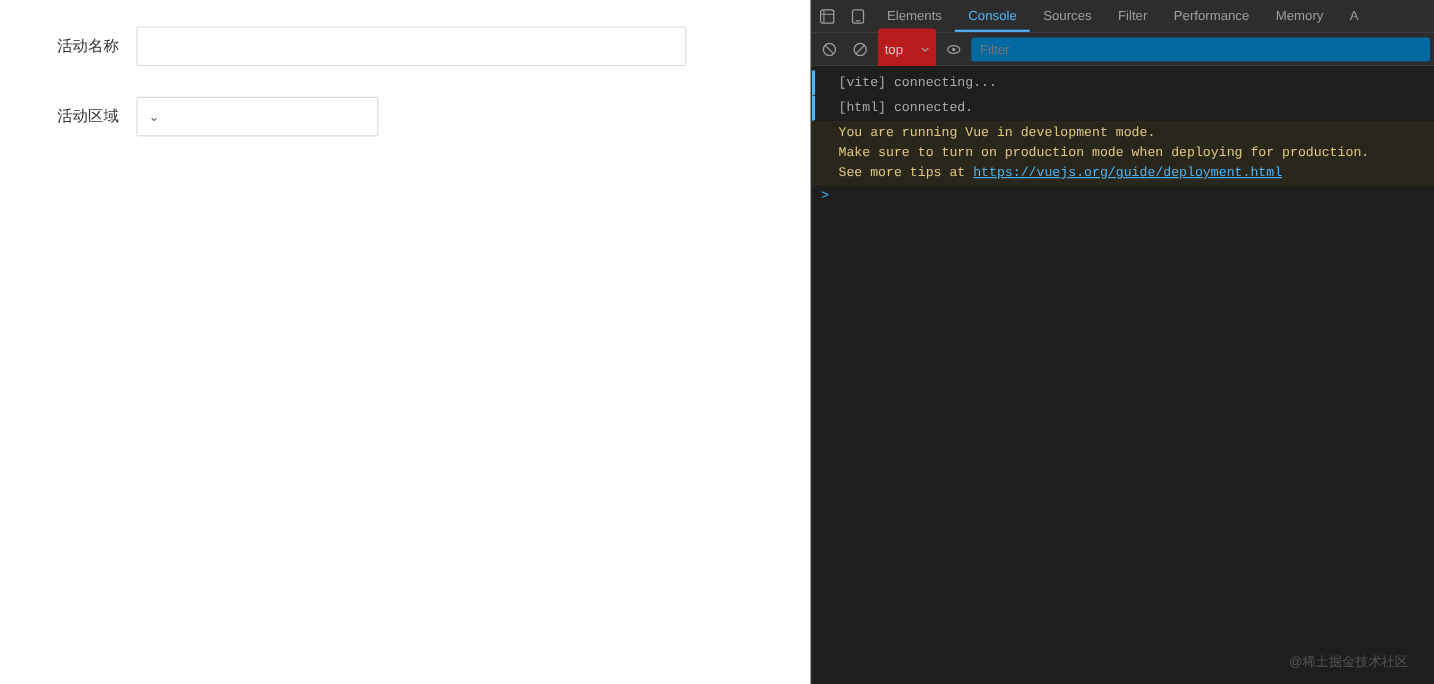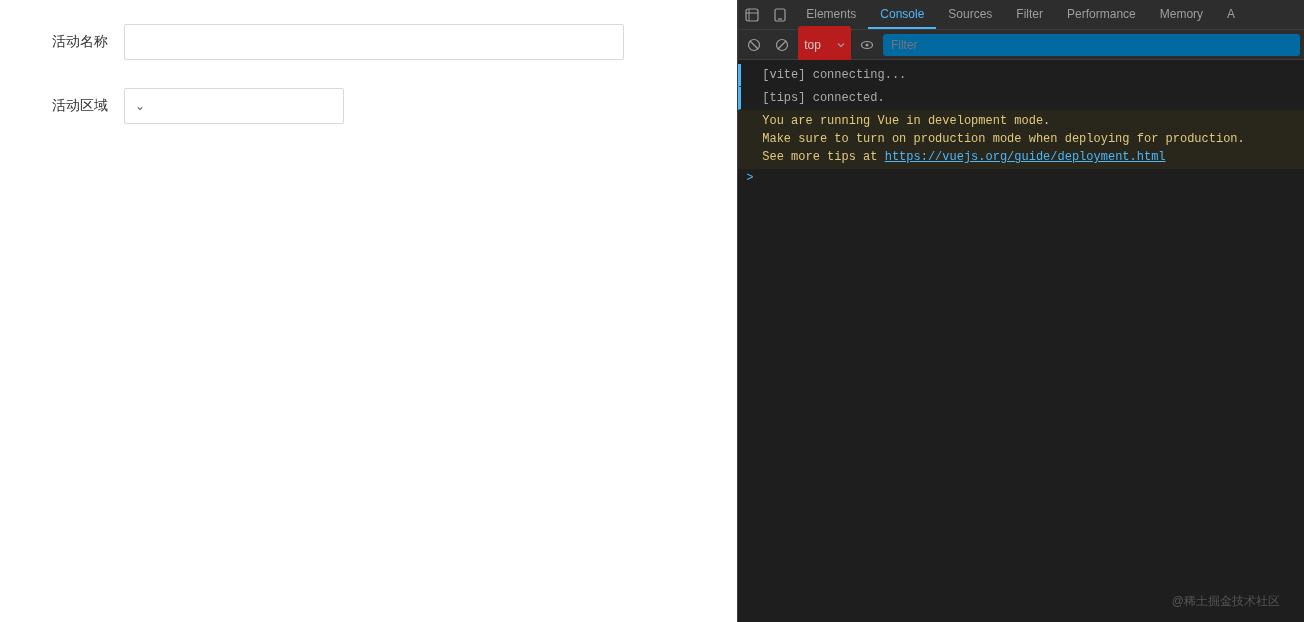--- a/index.html
+++ b/index.html
@@ -304,21 +304,21 @@
       <svg width="14" height="14" viewBox="0 0 14 14" fill="none">
         <ellipse cx="7" cy="7" rx="5.5" ry="3.5" stroke="#9e9e9e" stroke-width="1.2"></ellipse>
         <circle cx="7" cy="7" r="1.5" fill="#9e9e9e"></circle>
       </svg>
     </div>
     <input class="dt-filter" type="text" placeholder="Filter" style="">
   </div>
 
   <div id="console-output">
     <div class="console-line info">[vite] connecting...</div>
-    <div class="console-line info">[tips] connected.</div>
+    <div class="console-line info">[html] connected.</div>
     <div class="console-line warning">You are running Vue in development mode.
 Make sure to turn on production mode when deploying for production.
 See more tips at <a href="#">https://vuejs.org/guide/deployment.html</a></div>
     <div class="console-prompt-line">
       <span class="console-prompt">&gt;</span>
     </div>
   </div>
 
   <div id="watermark" style="position:absolute; bottom:12px; right:24px; color:#555; font-size:12px;">@稀土掘金技术社区</div>
 

